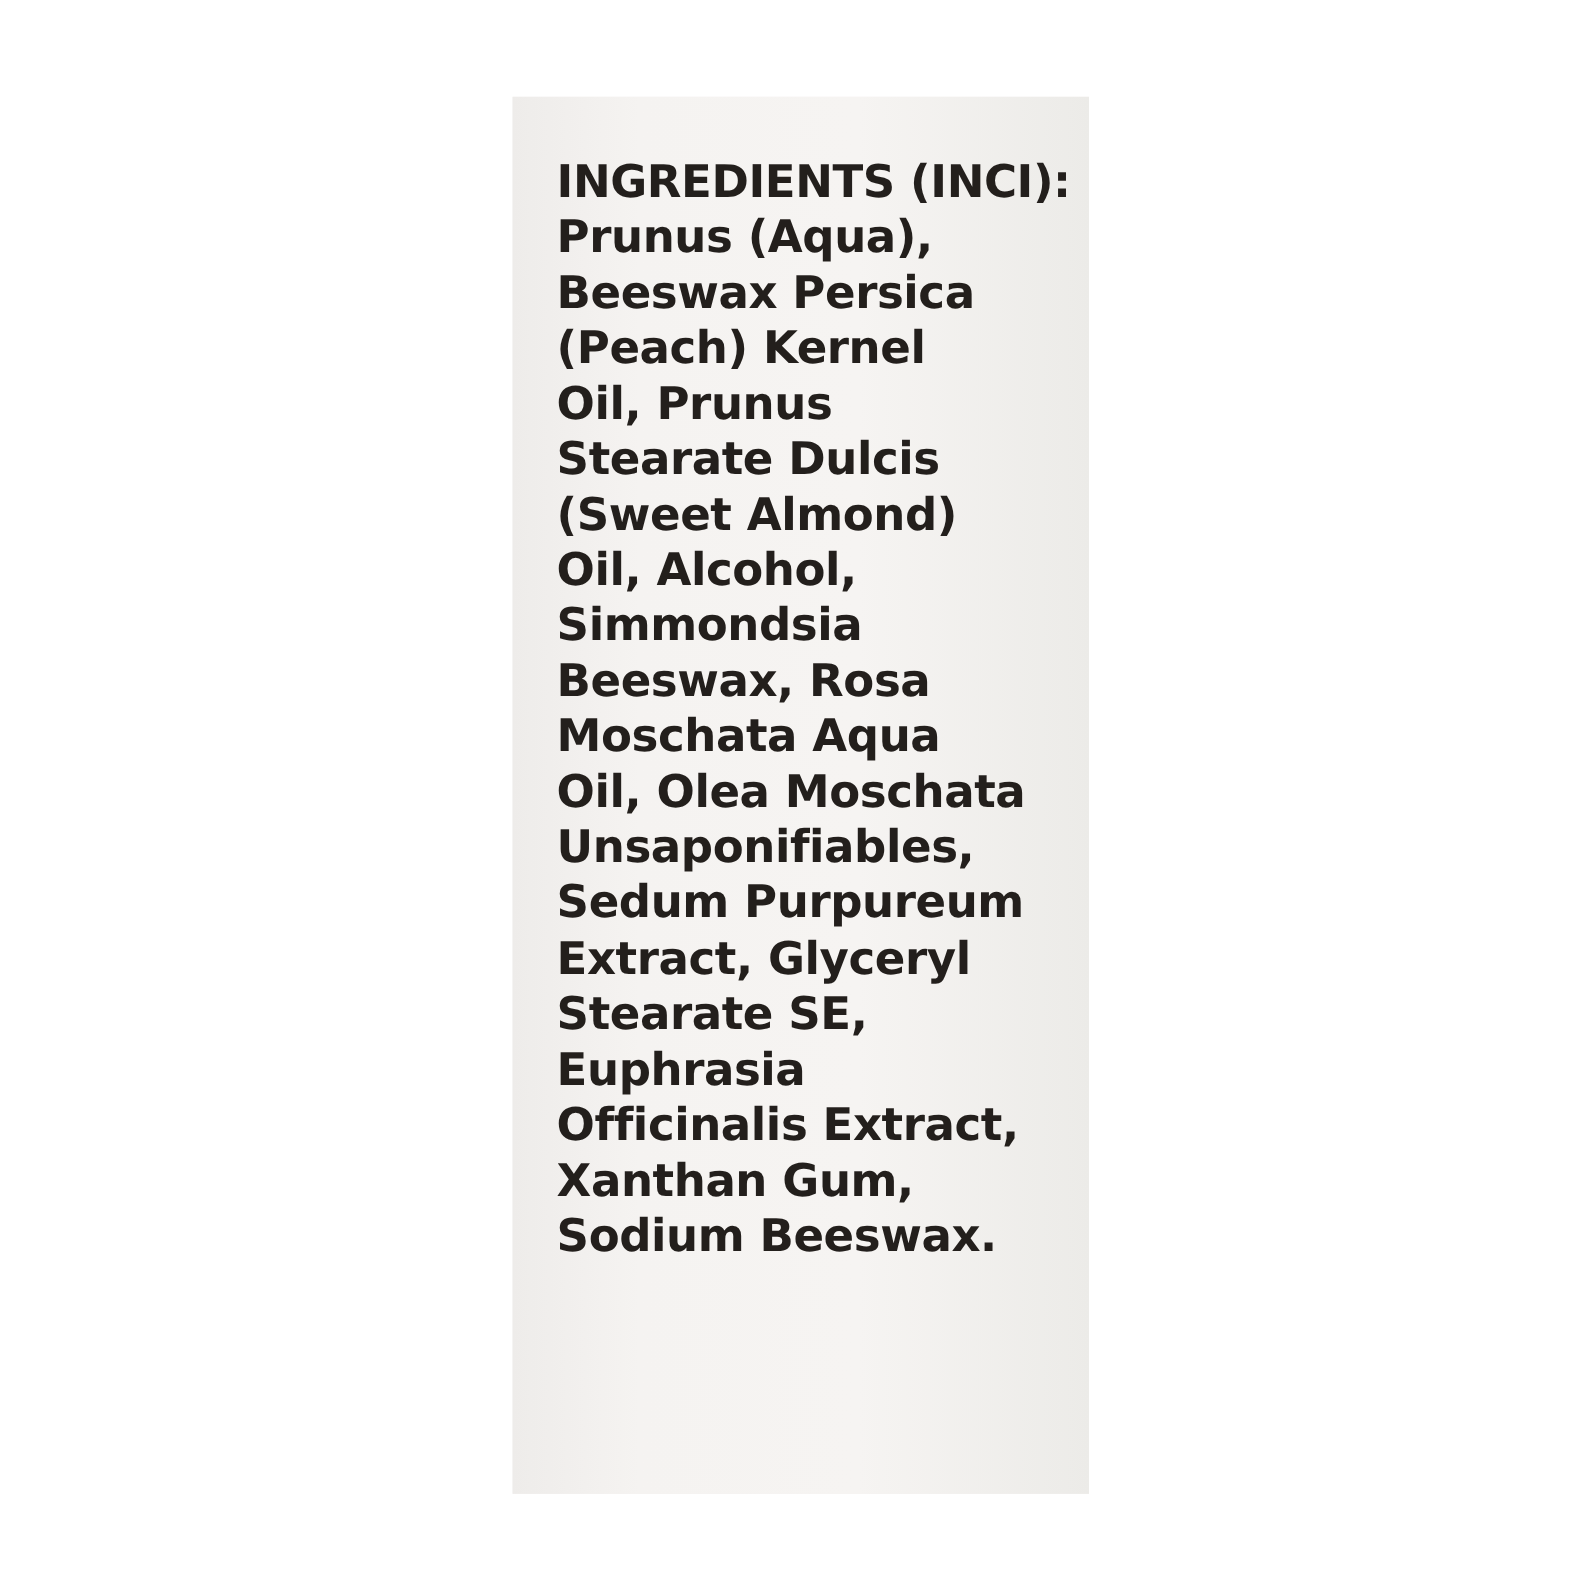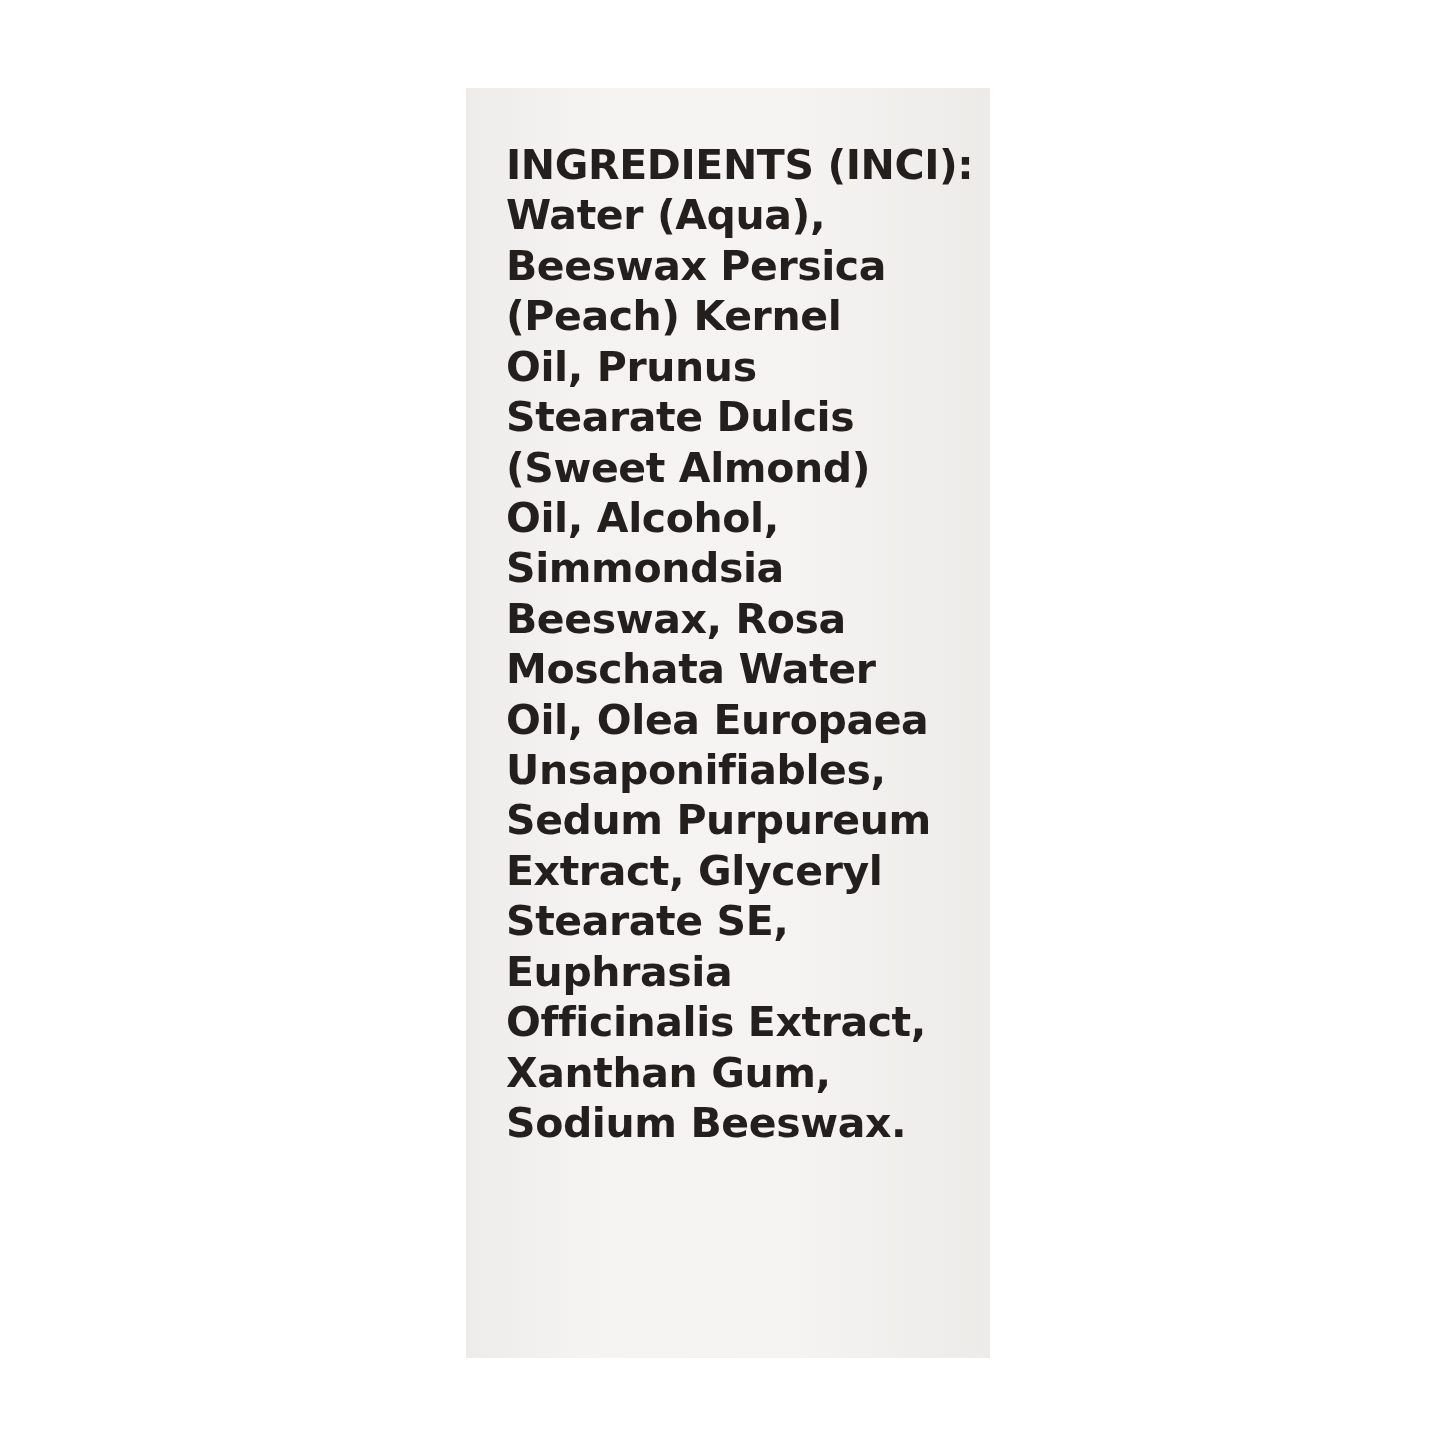--- a/index.html
+++ b/index.html
@@ -54,31 +54,31 @@
     white-space: pre;
   }
 </style>
 </head>
 <body>
 
 <div class="page">
   <div class="label-panel"></div>
   <div class="ingredients-block">
     <span class="line">INGREDIENTS (INCI):</span>
-    <span class="line">Water (Aqua),</span>
+    <span class="line">Prunus (Aqua),</span>
     <span class="line">Beeswax Persica</span>
     <span class="line">(Peach) Kernel</span>
     <span class="line">Oil, Prunus</span>
     <span class="line">Stearate Dulcis</span>
     <span class="line">(Sweet Almond)</span>
     <span class="line">Oil, Alcohol,</span>
     <span class="line">Simmondsia</span>
     <span class="line">Beeswax, Rosa</span>
-    <span class="line">Moschata Water</span>
-    <span class="line">Oil, Olea Europaea</span>
+    <span class="line">Moschata Aqua</span>
+    <span class="line">Oil, Olea Moschata</span>
     <span class="line">Unsaponifiables,</span>
     <span class="line">Sedum Purpureum</span>
     <span class="line">Extract, Glyceryl</span>
     <span class="line">Stearate SE,</span>
     <span class="line">Euphrasia</span>
     <span class="line">Officinalis Extract,</span>
     <span class="line">Xanthan Gum,</span>
     <span class="line">Sodium Beeswax.</span>
   </div>
 </div>

